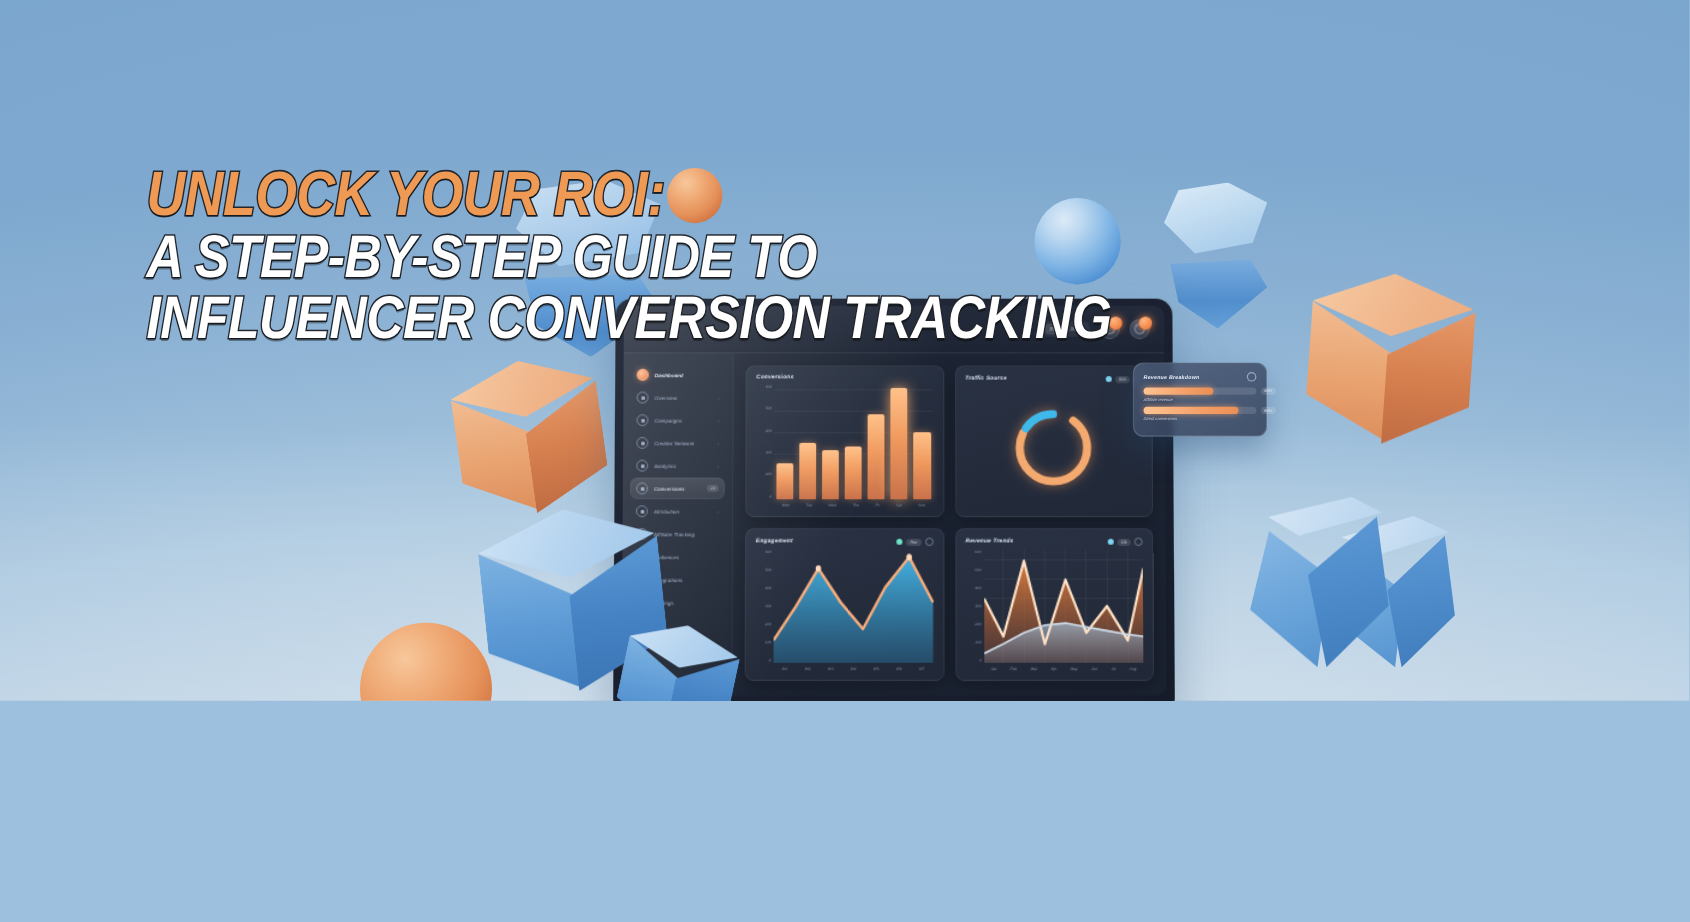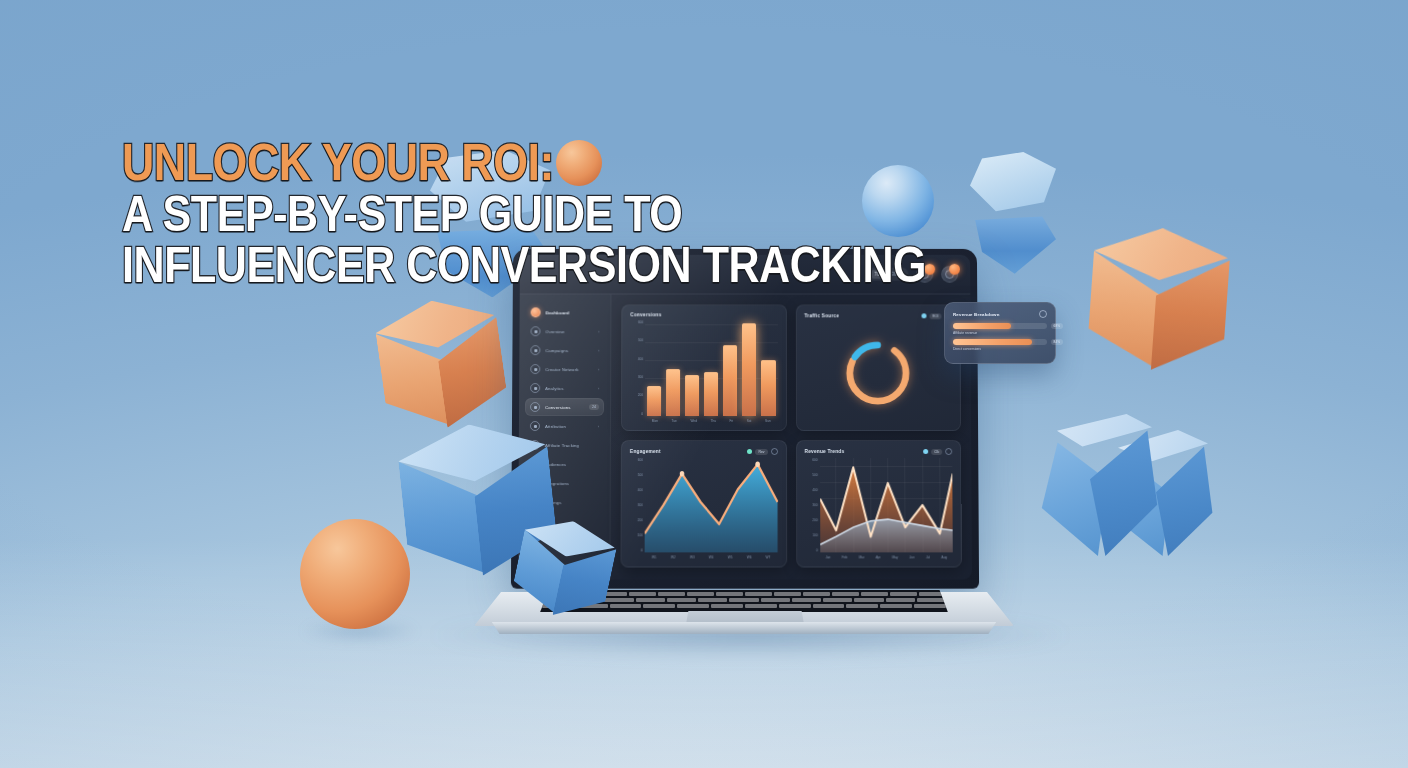--- a/index.html
+++ b/index.html
@@ -2,23 +2,24 @@
 <html><head>
 <meta charset="utf-8">
 <style>
   * { margin:0; padding:0; box-sizing:border-box; }
   html,body { width:1408px; height:768px; overflow:hidden; }
   body {
     font-family:"Liberation Sans", sans-serif;
     background:#9cc0dd;
   }
   #stage {
-    position:relative; width:1408px; height:768px; overflow:hidden;
+    position:relative; width:1408px; height:584px; overflow:hidden;
     background:
       radial-gradient(130% 100% at 50% 120%, #cfe0ee 0%, #bed3e4 22%, #a6c5de 52%, #8cb2d4 78%, #7ea8cf 100%);
+    font-style: italic;
   }
   
   .floor {
     position:absolute; left:0; right:0; bottom:0; height:230px;
     background:linear-gradient(180deg, rgba(255,255,255,0) 0%, rgba(255,255,255,.20) 55%, rgba(255,255,255,.33) 100%);
     pointer-events:none;
   }
   .vignette{
     position:absolute; inset:0;
     background:radial-gradient(120% 90% at 50% 45%, rgba(255,255,255,0) 45%, rgba(80,130,175,.18) 100%);

